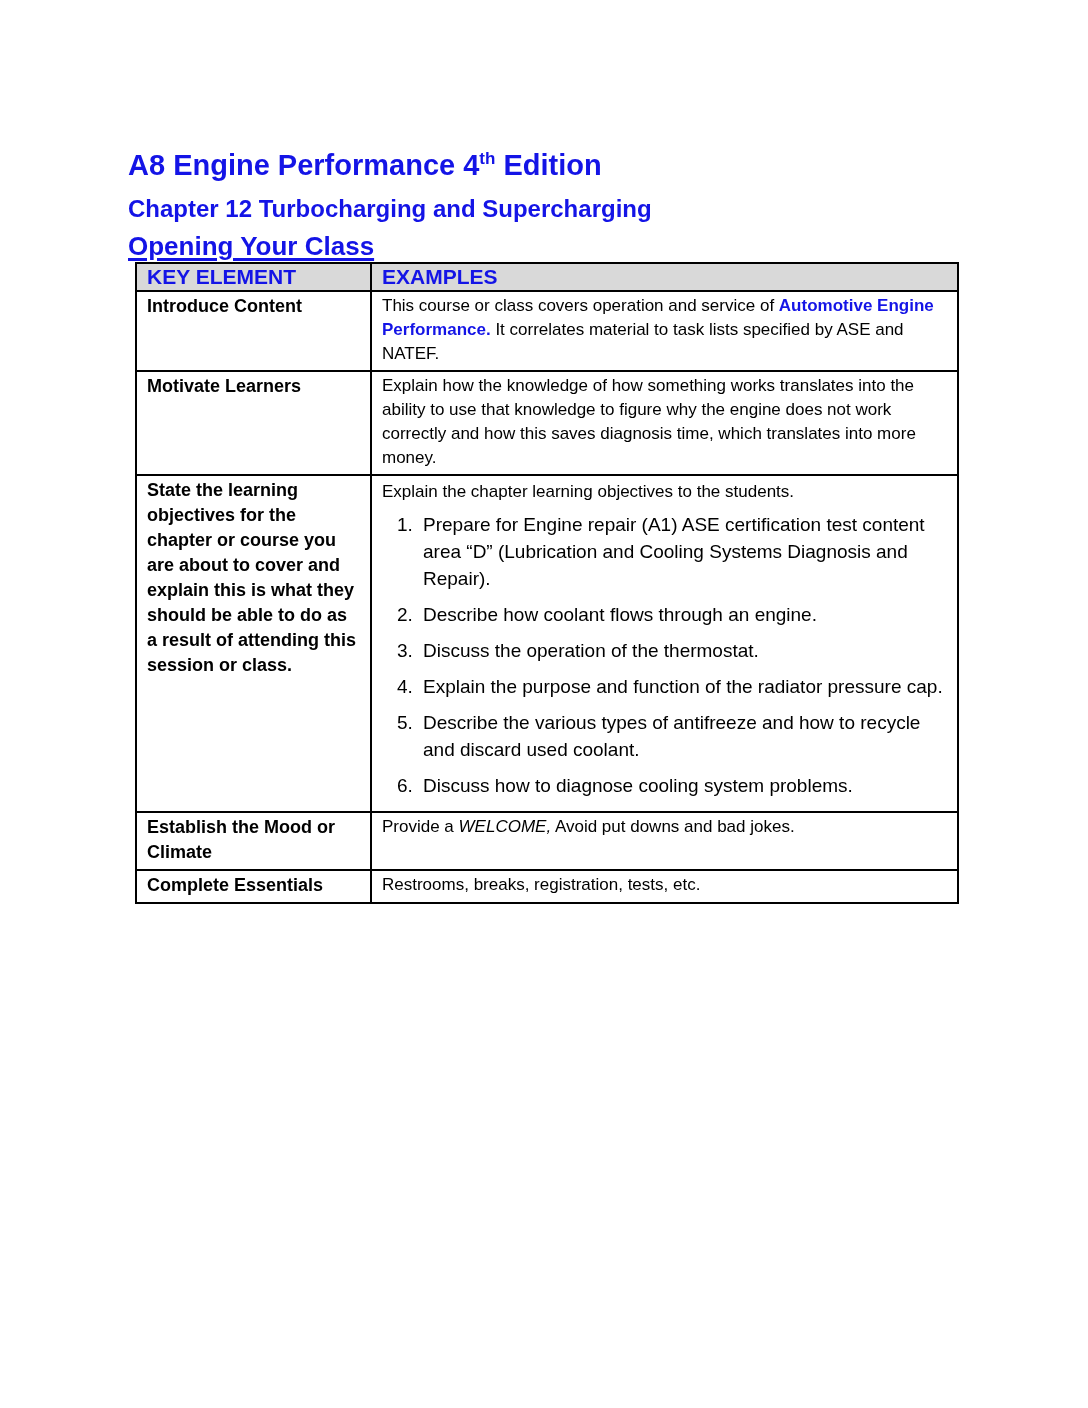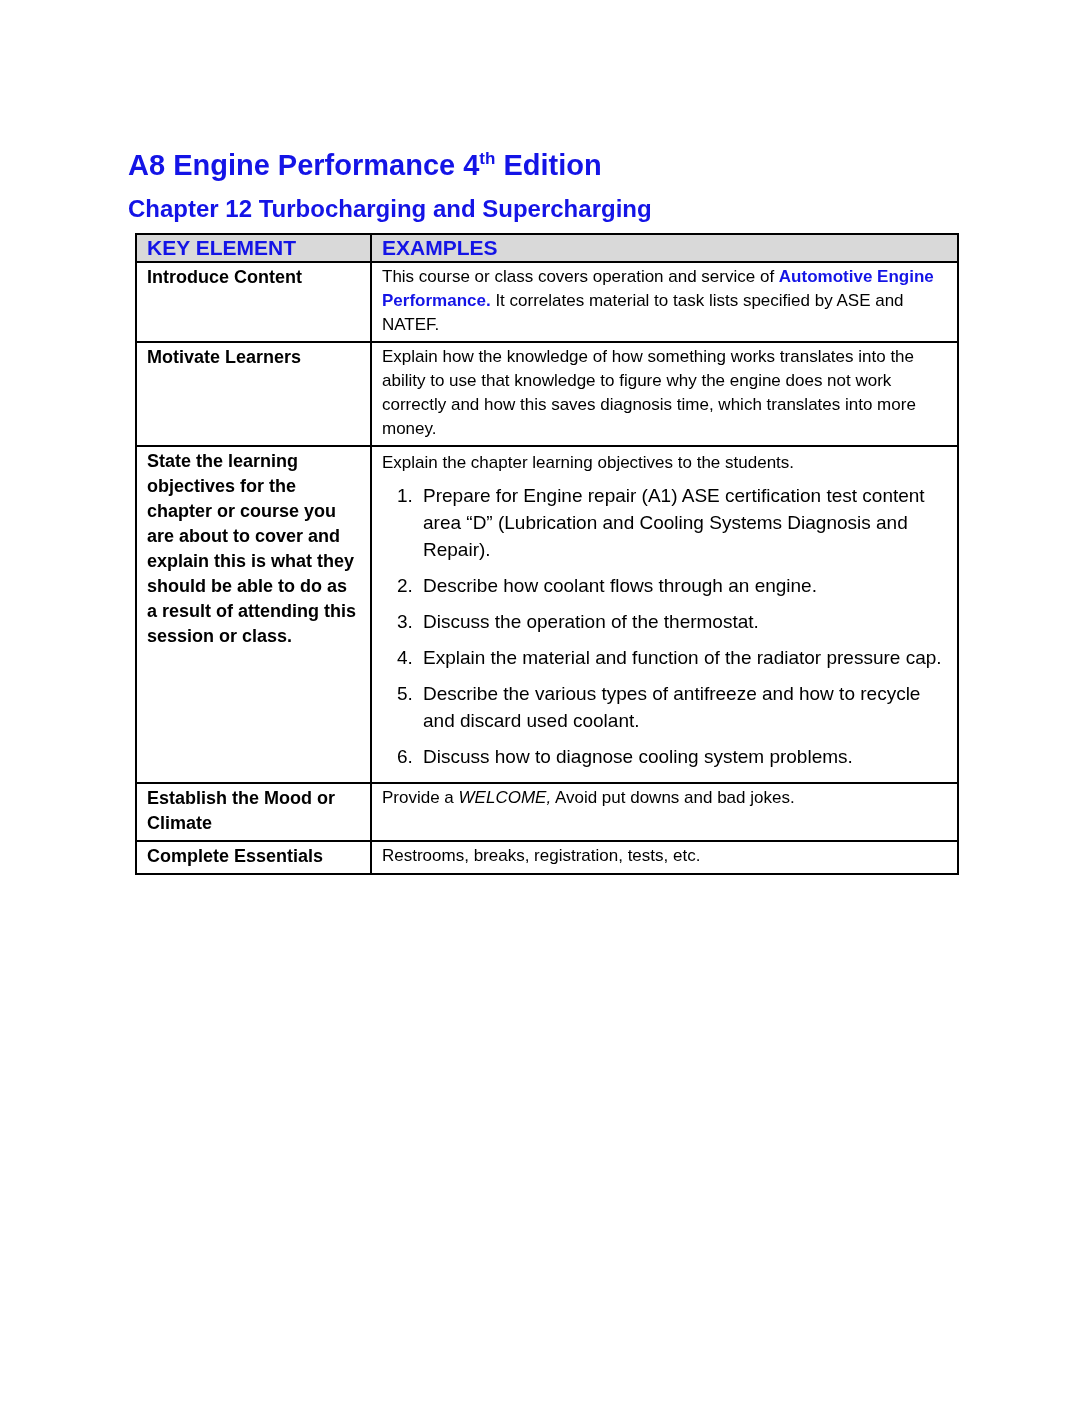--- a/index.html
+++ b/index.html
@@ -114,20 +114,21 @@
 </style>
 </head>
 <body>
 
 <div class="page">
 
   <h1 class="doc-title"><span>A8 Engine Performance 4</span><sup>th</sup><span> Edition</span></h1>
 
   <h2 class="doc-subtitle">Chapter 12 Turbocharging and Supercharging</h2>
 
+  <h3 class="section-heading">Opening Your Class</h3>
 
   <table class="key-table">
     <colgroup>
         <col class="c1">
         <col class="c2">
       </colgroup>
     <thead>
       <tr>
         <th>KEY ELEMENT</th>
         <th>EXAMPLES</th>
@@ -143,21 +144,21 @@
         <td class="example-cell">Explain how the knowledge of how something works translates into the ability to use that knowledge to figure why the engine does not work correctly and how this saves diagnosis time, which translates into more money.</td>
       </tr>
       <tr class="r3">
         <td class="key-cell">State the learning objectives for the chapter or course you are about to cover and explain this is what they should be able to do as a result of attending this session or class.</td>
         <td class="example-cell">
           <span class="list-intro">Explain the chapter learning objectives to the students.</span>
           <ol class="objectives">
             <li>Prepare for Engine repair (A1) ASE certification test content area “D” (Lubrication and Cooling Systems Diagnosis and Repair).</li>
             <li>Describe how coolant flows through an engine.</li>
             <li>Discuss the operation of the thermostat.</li>
-            <li>Explain the material and function of the radiator pressure cap.</li>
+            <li>Explain the purpose and function of the radiator pressure cap.</li>
             <li>Describe the various types of antifreeze and how to recycle and discard used coolant.</li>
             <li>Discuss how to diagnose cooling system problems.</li>
           </ol>
         </td>
       </tr>
       <tr class="r4">
         <td class="key-cell">Establish the Mood or Climate</td>
         <td class="example-cell"><span>Provide a </span><span class="italic">WELCOME,</span><span> Avoid put downs and bad jokes.</span></td>
       </tr>
       <tr class="r5">

